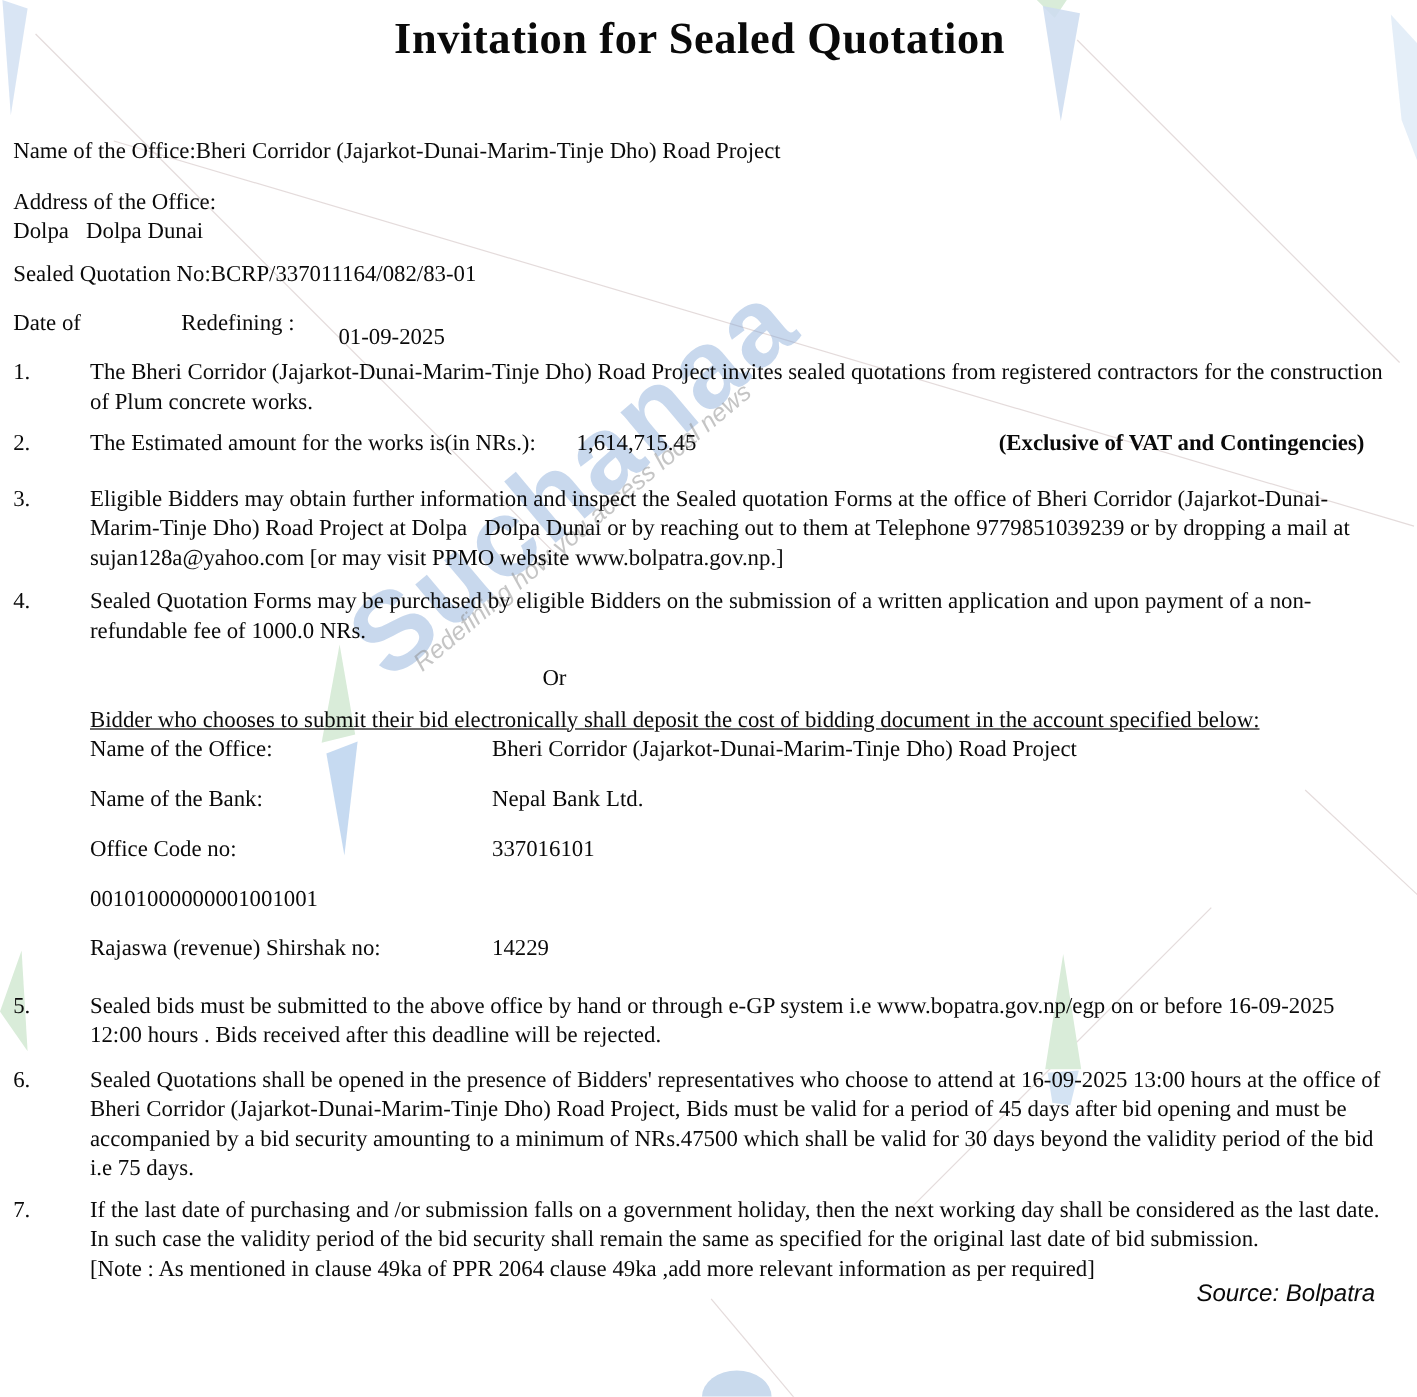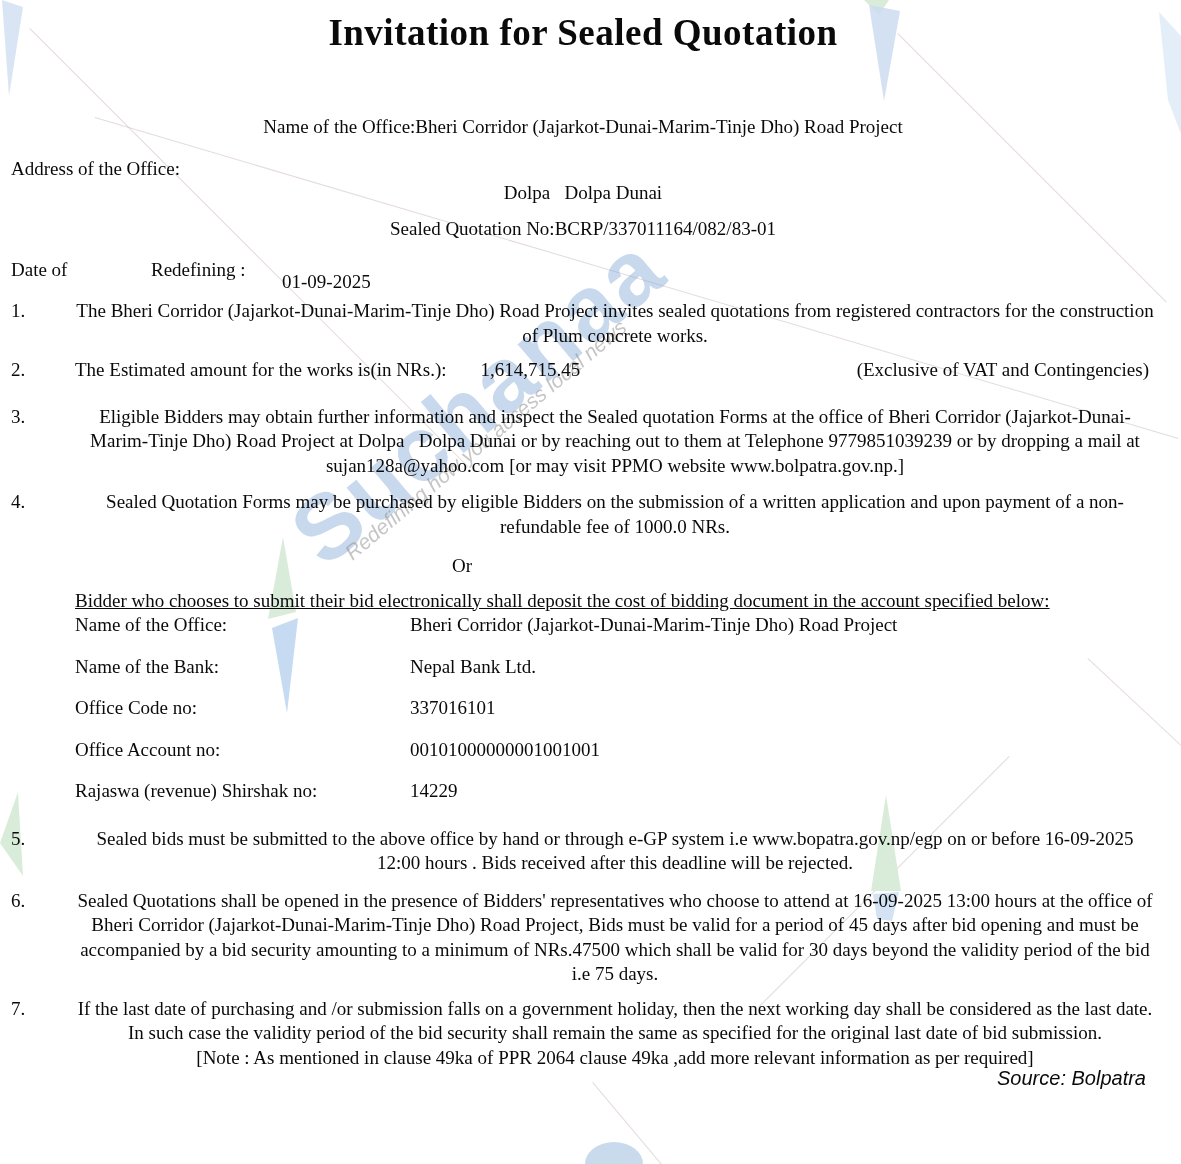--- a/index.html
+++ b/index.html
@@ -47,21 +47,21 @@
     font-size: 19px;
     line-height: 24.5px;
   }
   .doc-title {
     font-size: 37px;
     line-height: 42px;
     font-weight: bold;
     text-align: center;
     letter-spacing: 0.5px;
   }
-  .pre { white-space: pre-wrap; text-align: center; }
+  .pre { white-space: pre-wrap; }
 
   .office-line   { margin-top: 61px; }
   .addr-label    { margin-top: 17px; }
   .addr-value    { margin-top: 0; }
   .quot-line     { margin-top: 11px; }
   .date-line     { margin-top: 17px; position: relative; height: 25px; }
   .date-line .dl-pub  { position: absolute; left: 140px; top: 0; }
   .date-line .dl-date { position: absolute; left: 271px; top: 0; margin-top: 12px; }
 
   .item { display: flex; }
@@ -69,21 +69,21 @@
   .item-text { flex: 1; }
   .item-1 { margin-top: 16px; }
   .item-2 { margin-top: 10px; }
   .item-3 { margin-top: 22px; }
   .item-4 { margin-top: 12px; }
   .item-5 { margin-top: 23px; }
   .item-6 { margin-top: 13px; }
   .item-7 { margin-top: 10px; }
   .amount-row { display: flex; }
   .amount-val { margin-left: 34px; }
-  .amount-note { margin-left: auto; margin-right: 6px; }
+  .amount-note { margin-left: auto; margin-right: 18px; font-weight: bold; }
 
   .or-line { margin-top: 15px; padding-left: 441px; }
   .epara   { margin-top: 10px; margin-left: 64px; text-decoration: underline; }
 
   .bank-row { display: flex; margin-left: 64px; }
   .bank-row-1 { margin-top: 24px; }
   .bank-row + .bank-row { margin-top: 17px; }
   .bank-label { width: 335px; flex: none; }
 
   .source-line {
@@ -192,21 +192,20 @@
   </div>
   <div class="bank-row bank-row-1">
     <div class="bank-label">Name of the Bank:</div>
     <div class="bank-value">Nepal Bank Ltd.</div>
   </div>
   <div class="bank-row">
     <div class="bank-label">Office Code no:</div>
     <div class="bank-value">337016101</div>
   </div>
   <div class="bank-row">
-    <div class="bank-label">Office Account no:</div>
     <div class="bank-value">00101000000001001001</div>
   </div>
   <div class="bank-row">
     <div class="bank-label">Rajaswa (revenue) Shirshak no:</div>
     <div class="bank-value">14229</div>
   </div>
 
   <div class="item item-5">
     <div class="item-no">5.</div>
     <div class="item-text pre">Sealed bids must be submitted to the above office by hand or through e-GP system i.e www.bopatra.gov.np/egp on or before 16-09-2025 12:00 hours . Bids received after this deadline will be rejected.</div>

